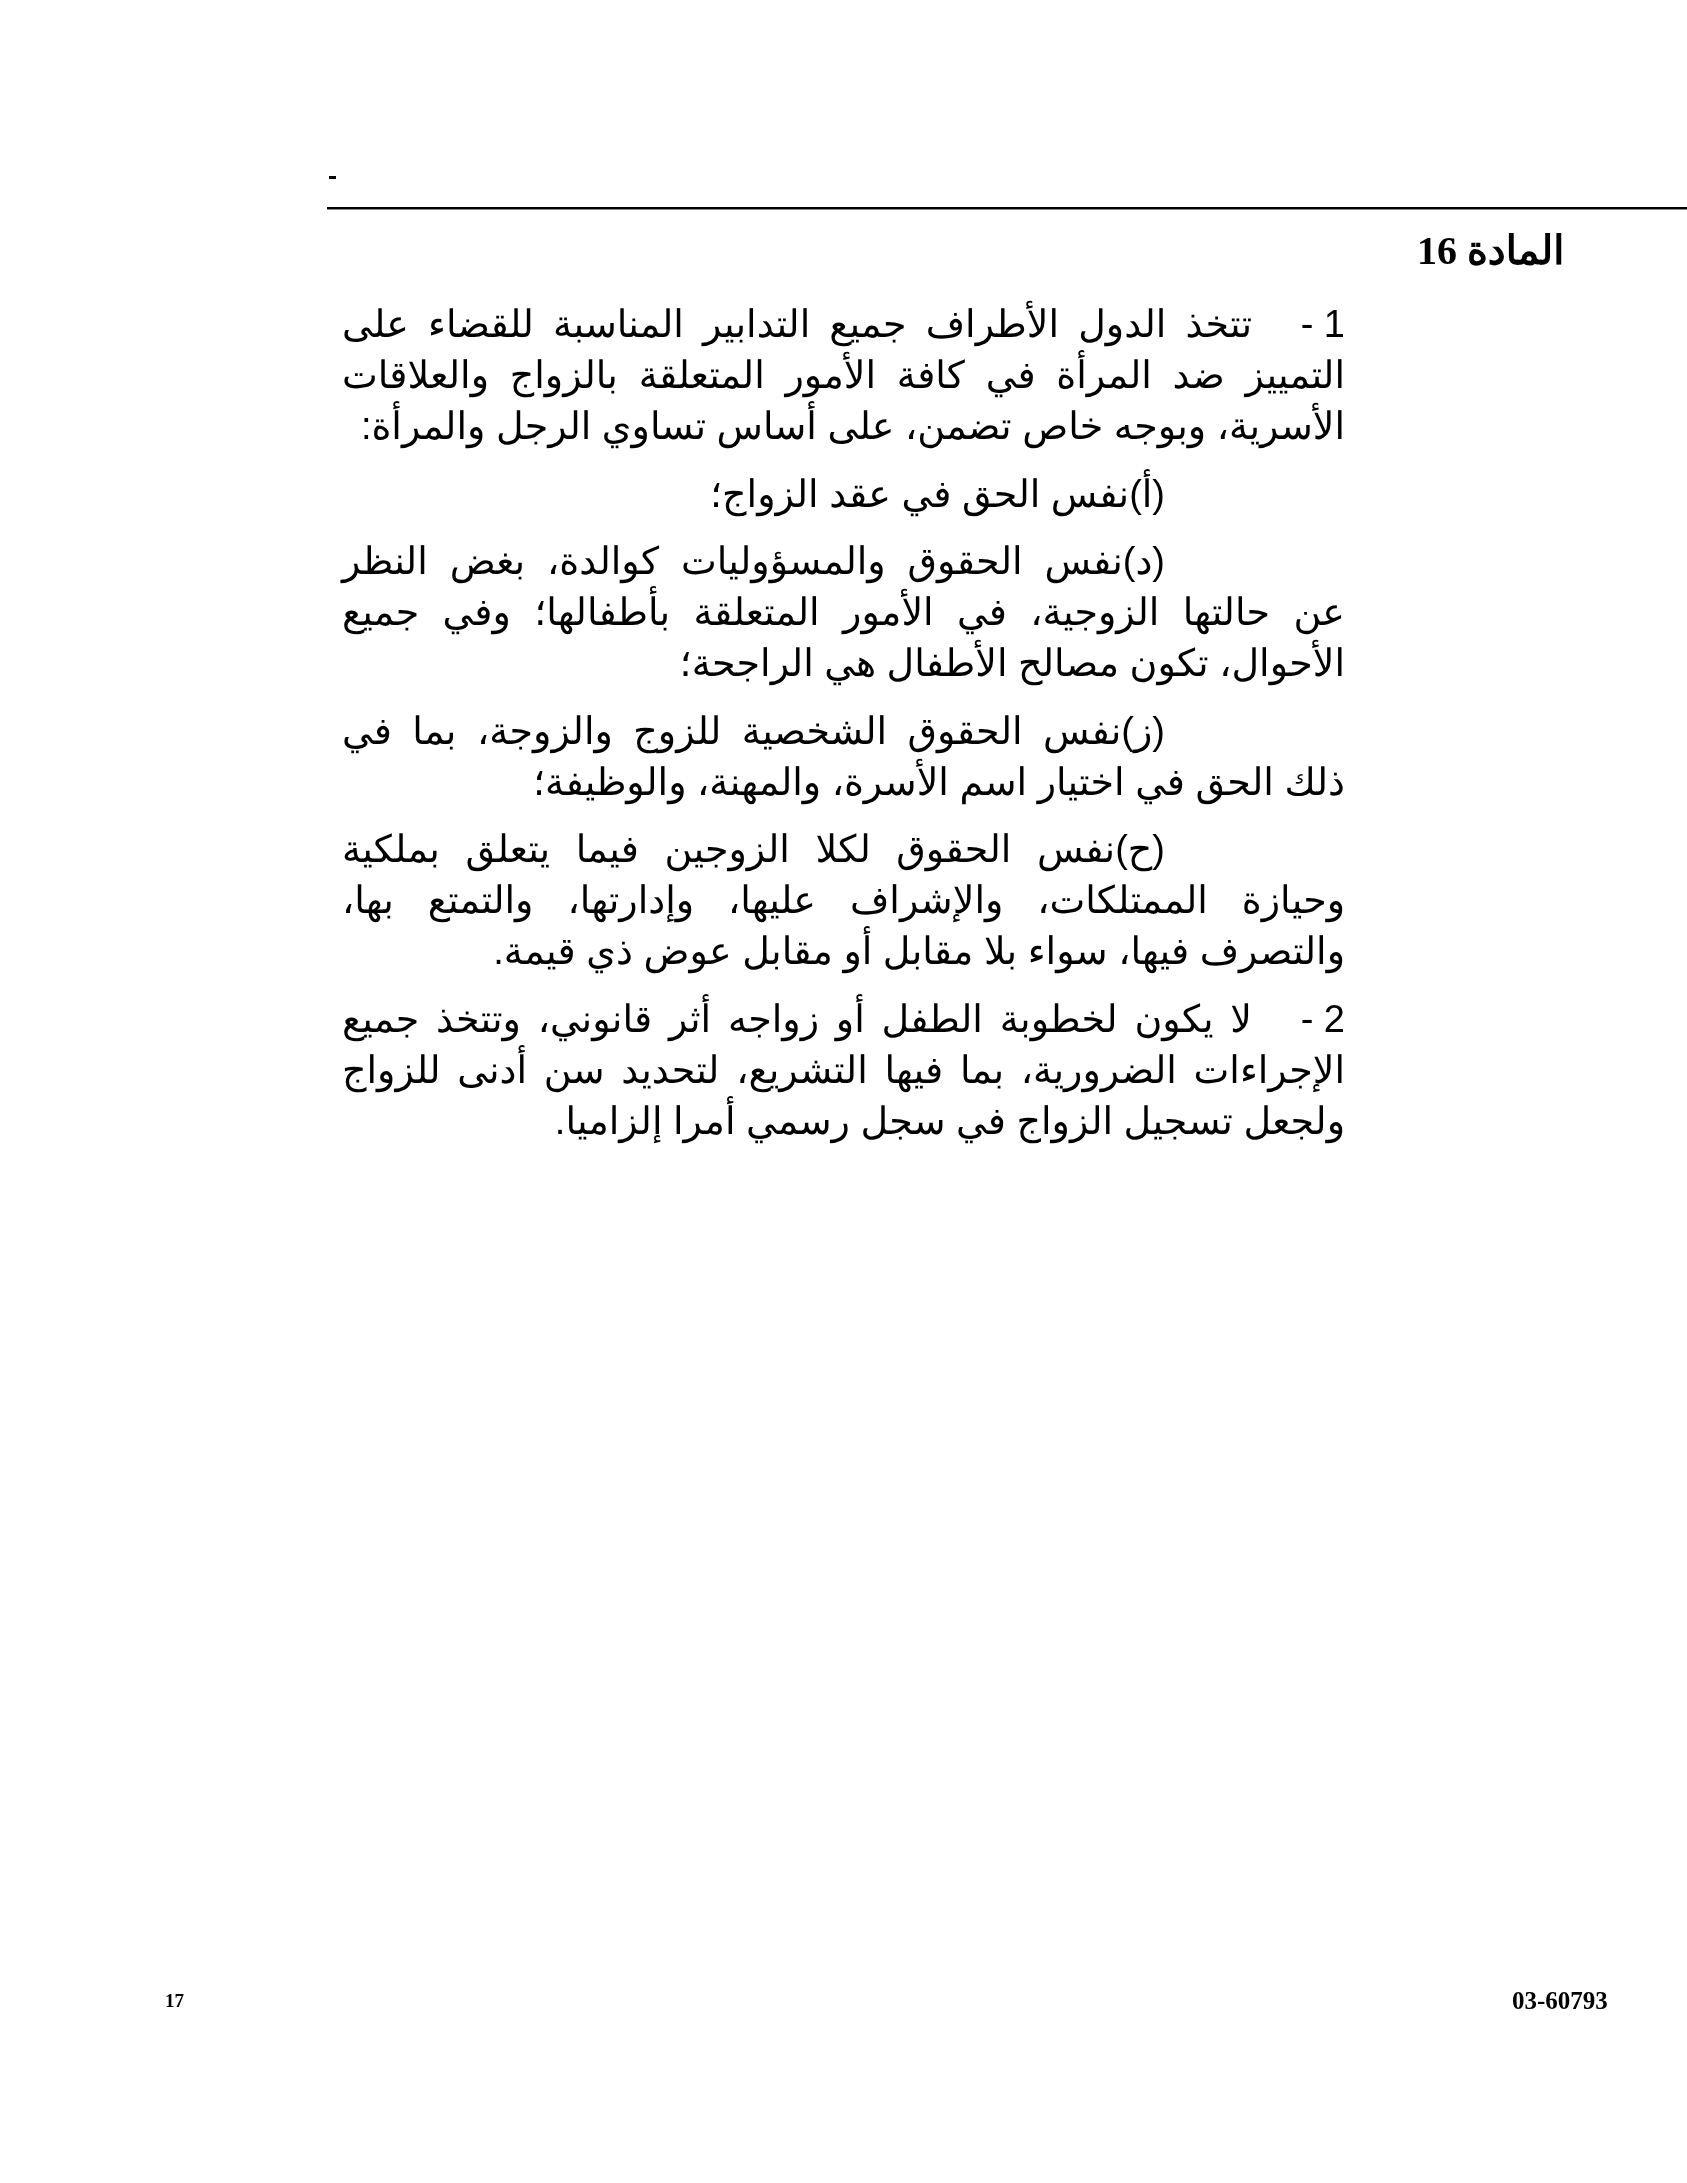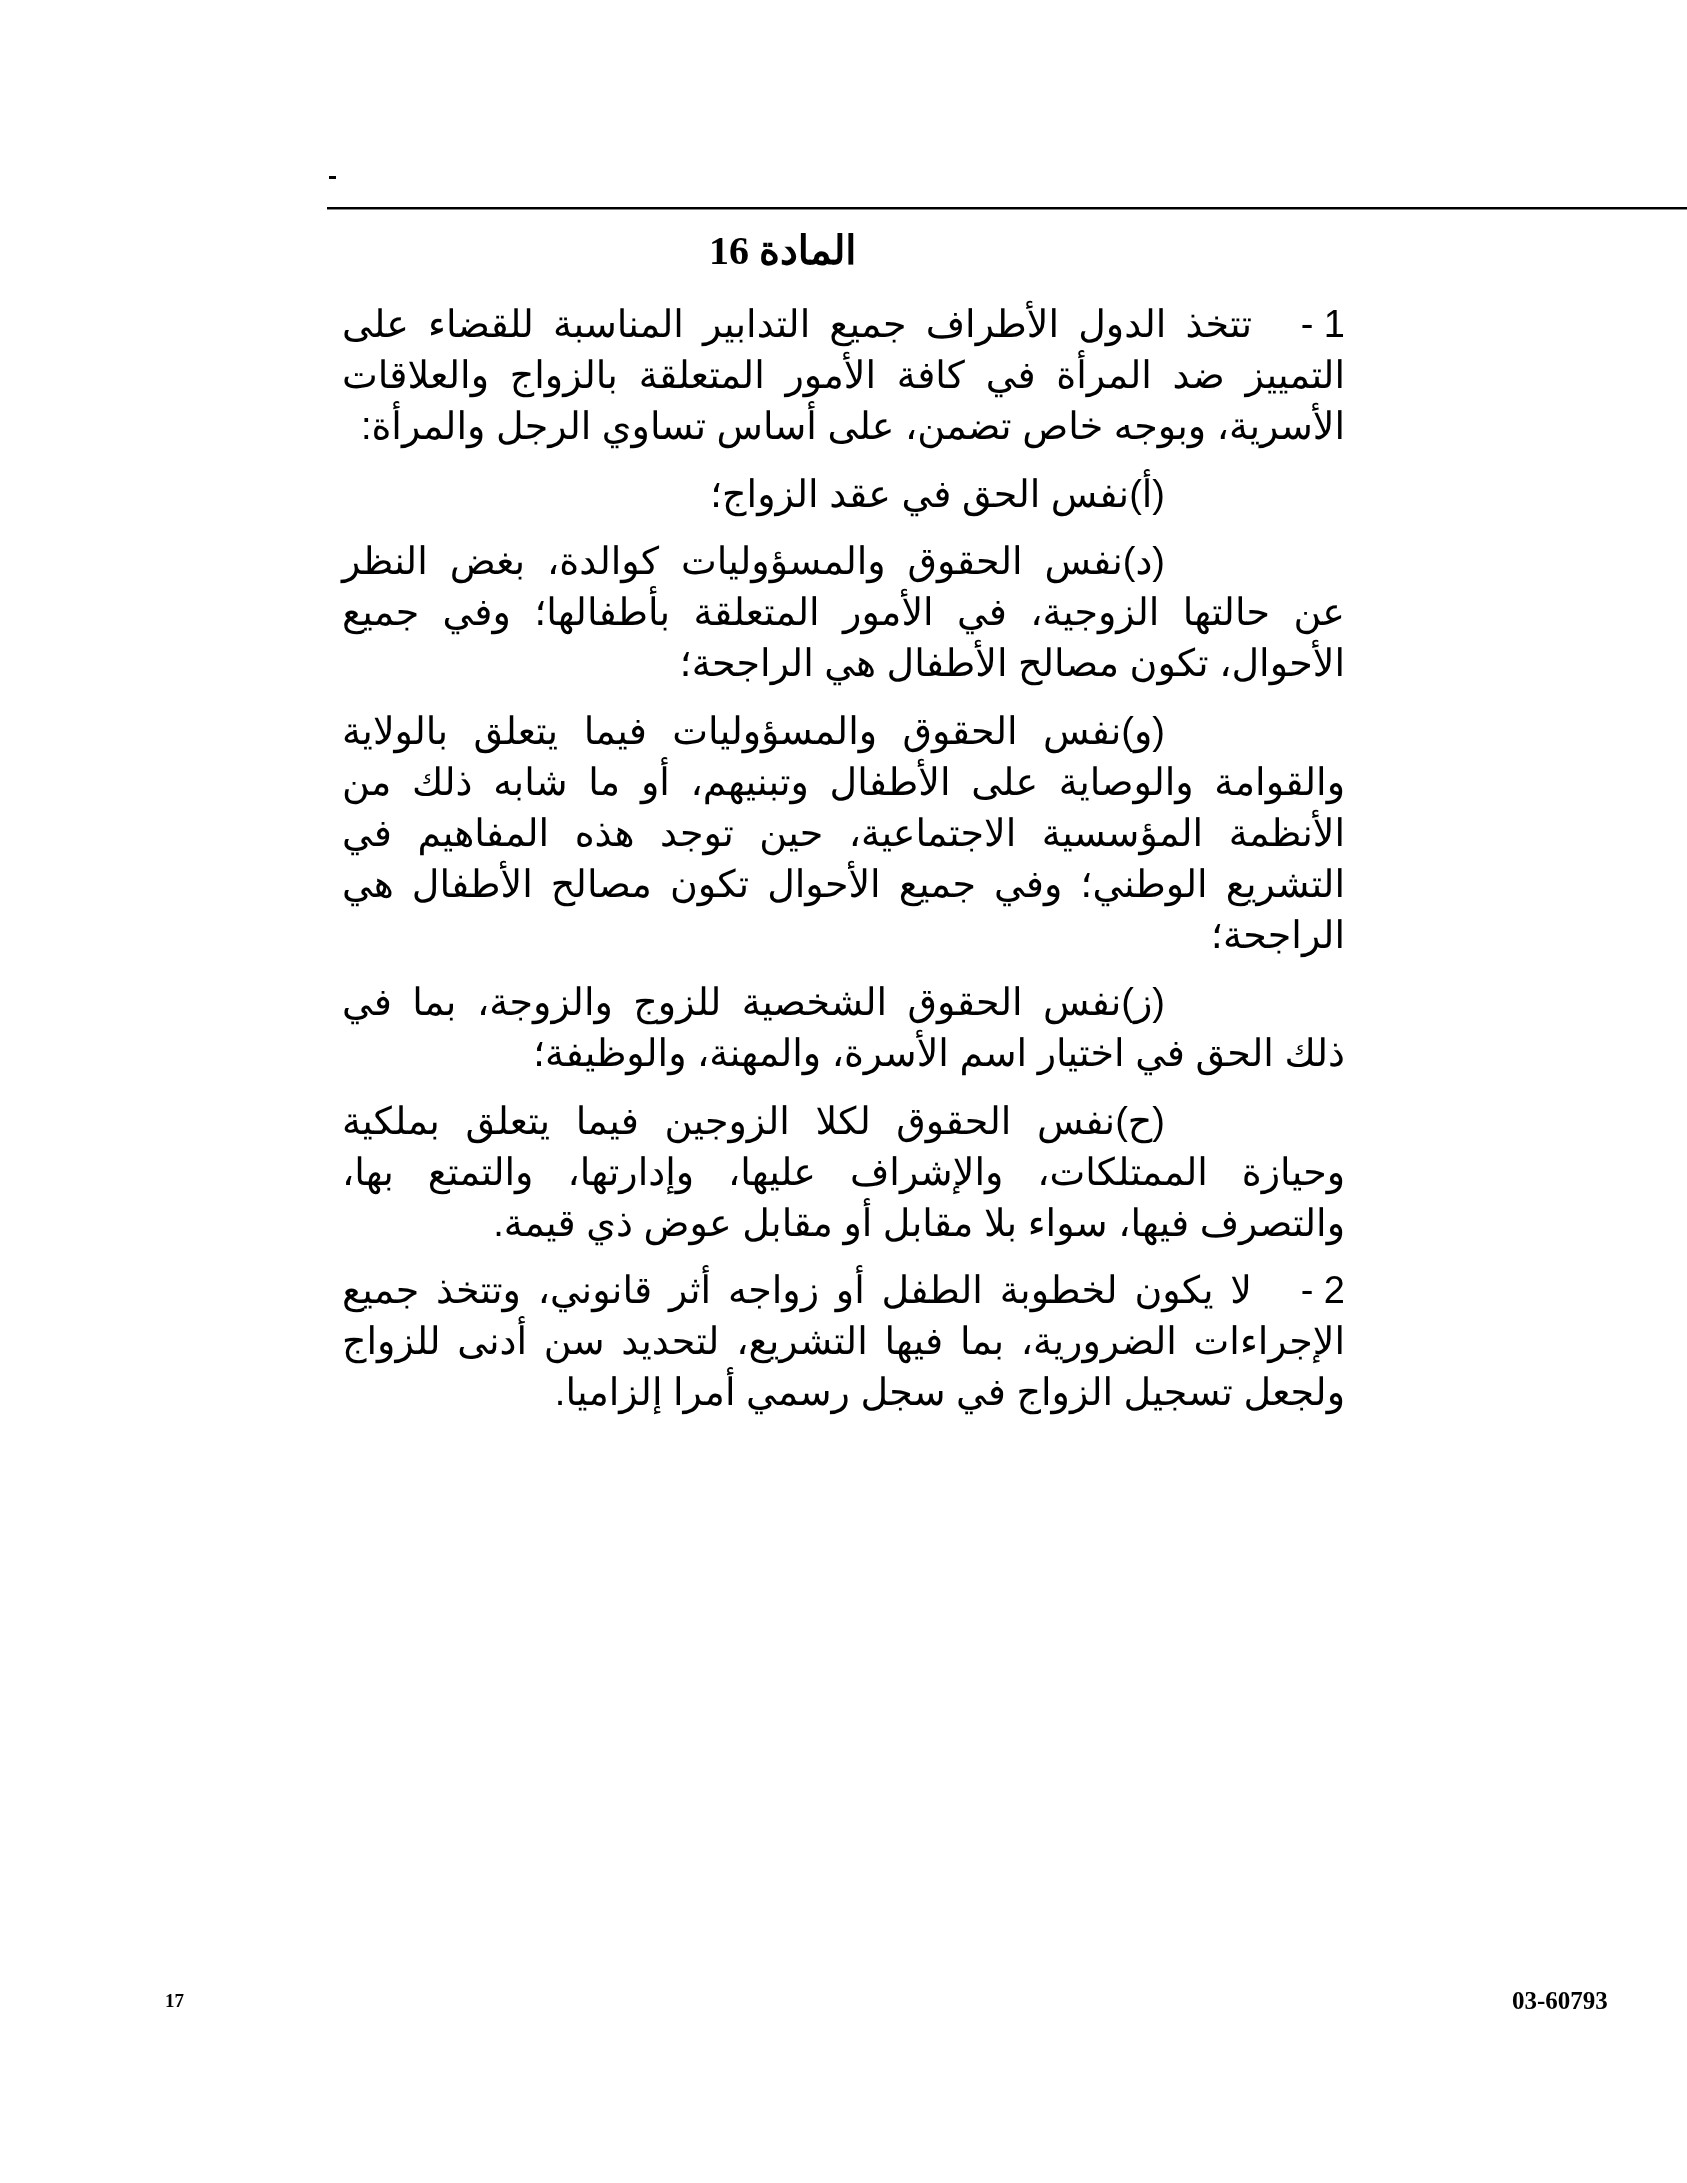--- a/index.html
+++ b/index.html
@@ -29,21 +29,20 @@
       top: 207px;
       height: 0;
       border-top: 2px solid #000;
       border-bottom: 0.7px solid #888;
     }
     .article-title {
       position: absolute;
       left: 0;
       width: 1563px;
       top: 227px;
-      text-align: center;
       font-family: "Liberation Serif", serif;
       font-weight: bold;
       font-size: 40px;
       line-height: 48px;
       direction: rtl;
       
       padding-right: 0;
     }
     .article-title .title-inner {
       display: inline-block;
@@ -112,21 +111,20 @@
 <div class="content">
   <p class="para numbered"><span class="marker">1 -</span><span>تتخذ الدول الأطراف جميع التدابير المناسبة للقضاء على التمييز ضد المرأة في كافة الأمور المتعلقة بالزواج والعلاقات الأسرية، وبوجه خاص تضمن، على أساس تساوي الرجل والمرأة:</span></p>
 
   <p class="para sub single"><span class="marker">(أ)</span><span>نفس الحق في عقد الزواج؛</span></p>
 
 
 
   <p class="para sub"><span class="marker">(د)</span><span>نفس الحقوق والمسؤوليات كوالدة، بغض النظر عن حالتها الزوجية، في الأمور المتعلقة بأطفالها؛ وفي جميع الأحوال، تكون مصالح الأطفال هي الراجحة؛</span></p>
 
 
-  <p class="para sub"><span class="marker">(و)</span><span>نفس الحقوق والمسؤوليات فيما يتعلق بالولاية والقوامة والوصاية على الأطفال وتبنيهم، أو ما شابه ذلك من الأنظمة المؤسسية الاجتماعية، حين توجد هذه المفاهيم في التشريع الوطني؛ وفي جميع الأحوال تكون مصالح الأطفال هي الراجحة؛</span></p>
 
   <p class="para sub"><span class="marker">(ز)</span><span>نفس الحقوق الشخصية للزوج والزوجة، بما في ذلك الحق في اختيار اسم الأسرة، والمهنة، والوظيفة؛</span></p>
 
   <p class="para sub"><span class="marker">(ح)</span><span>نفس الحقوق لكلا الزوجين فيما يتعلق بملكية وحيازة الممتلكات، والإشراف عليها، وإدارتها، والتمتع بها، والتصرف فيها، سواء بلا مقابل أو مقابل عوض ذي قيمة.</span></p>
 
   <p class="para numbered"><span class="marker">2 -</span><span>لا يكون لخطوبة الطفل أو زواجه أثر قانوني، وتتخذ جميع الإجراءات الضرورية، بما فيها التشريع، لتحديد سن أدنى للزواج ولجعل تسجيل الزواج في سجل رسمي أمرا إلزاميا.</span></p>
 </div>
 
 <div class="footer-page">17</div>
 <div class="footer-doc">03-60793</div>

